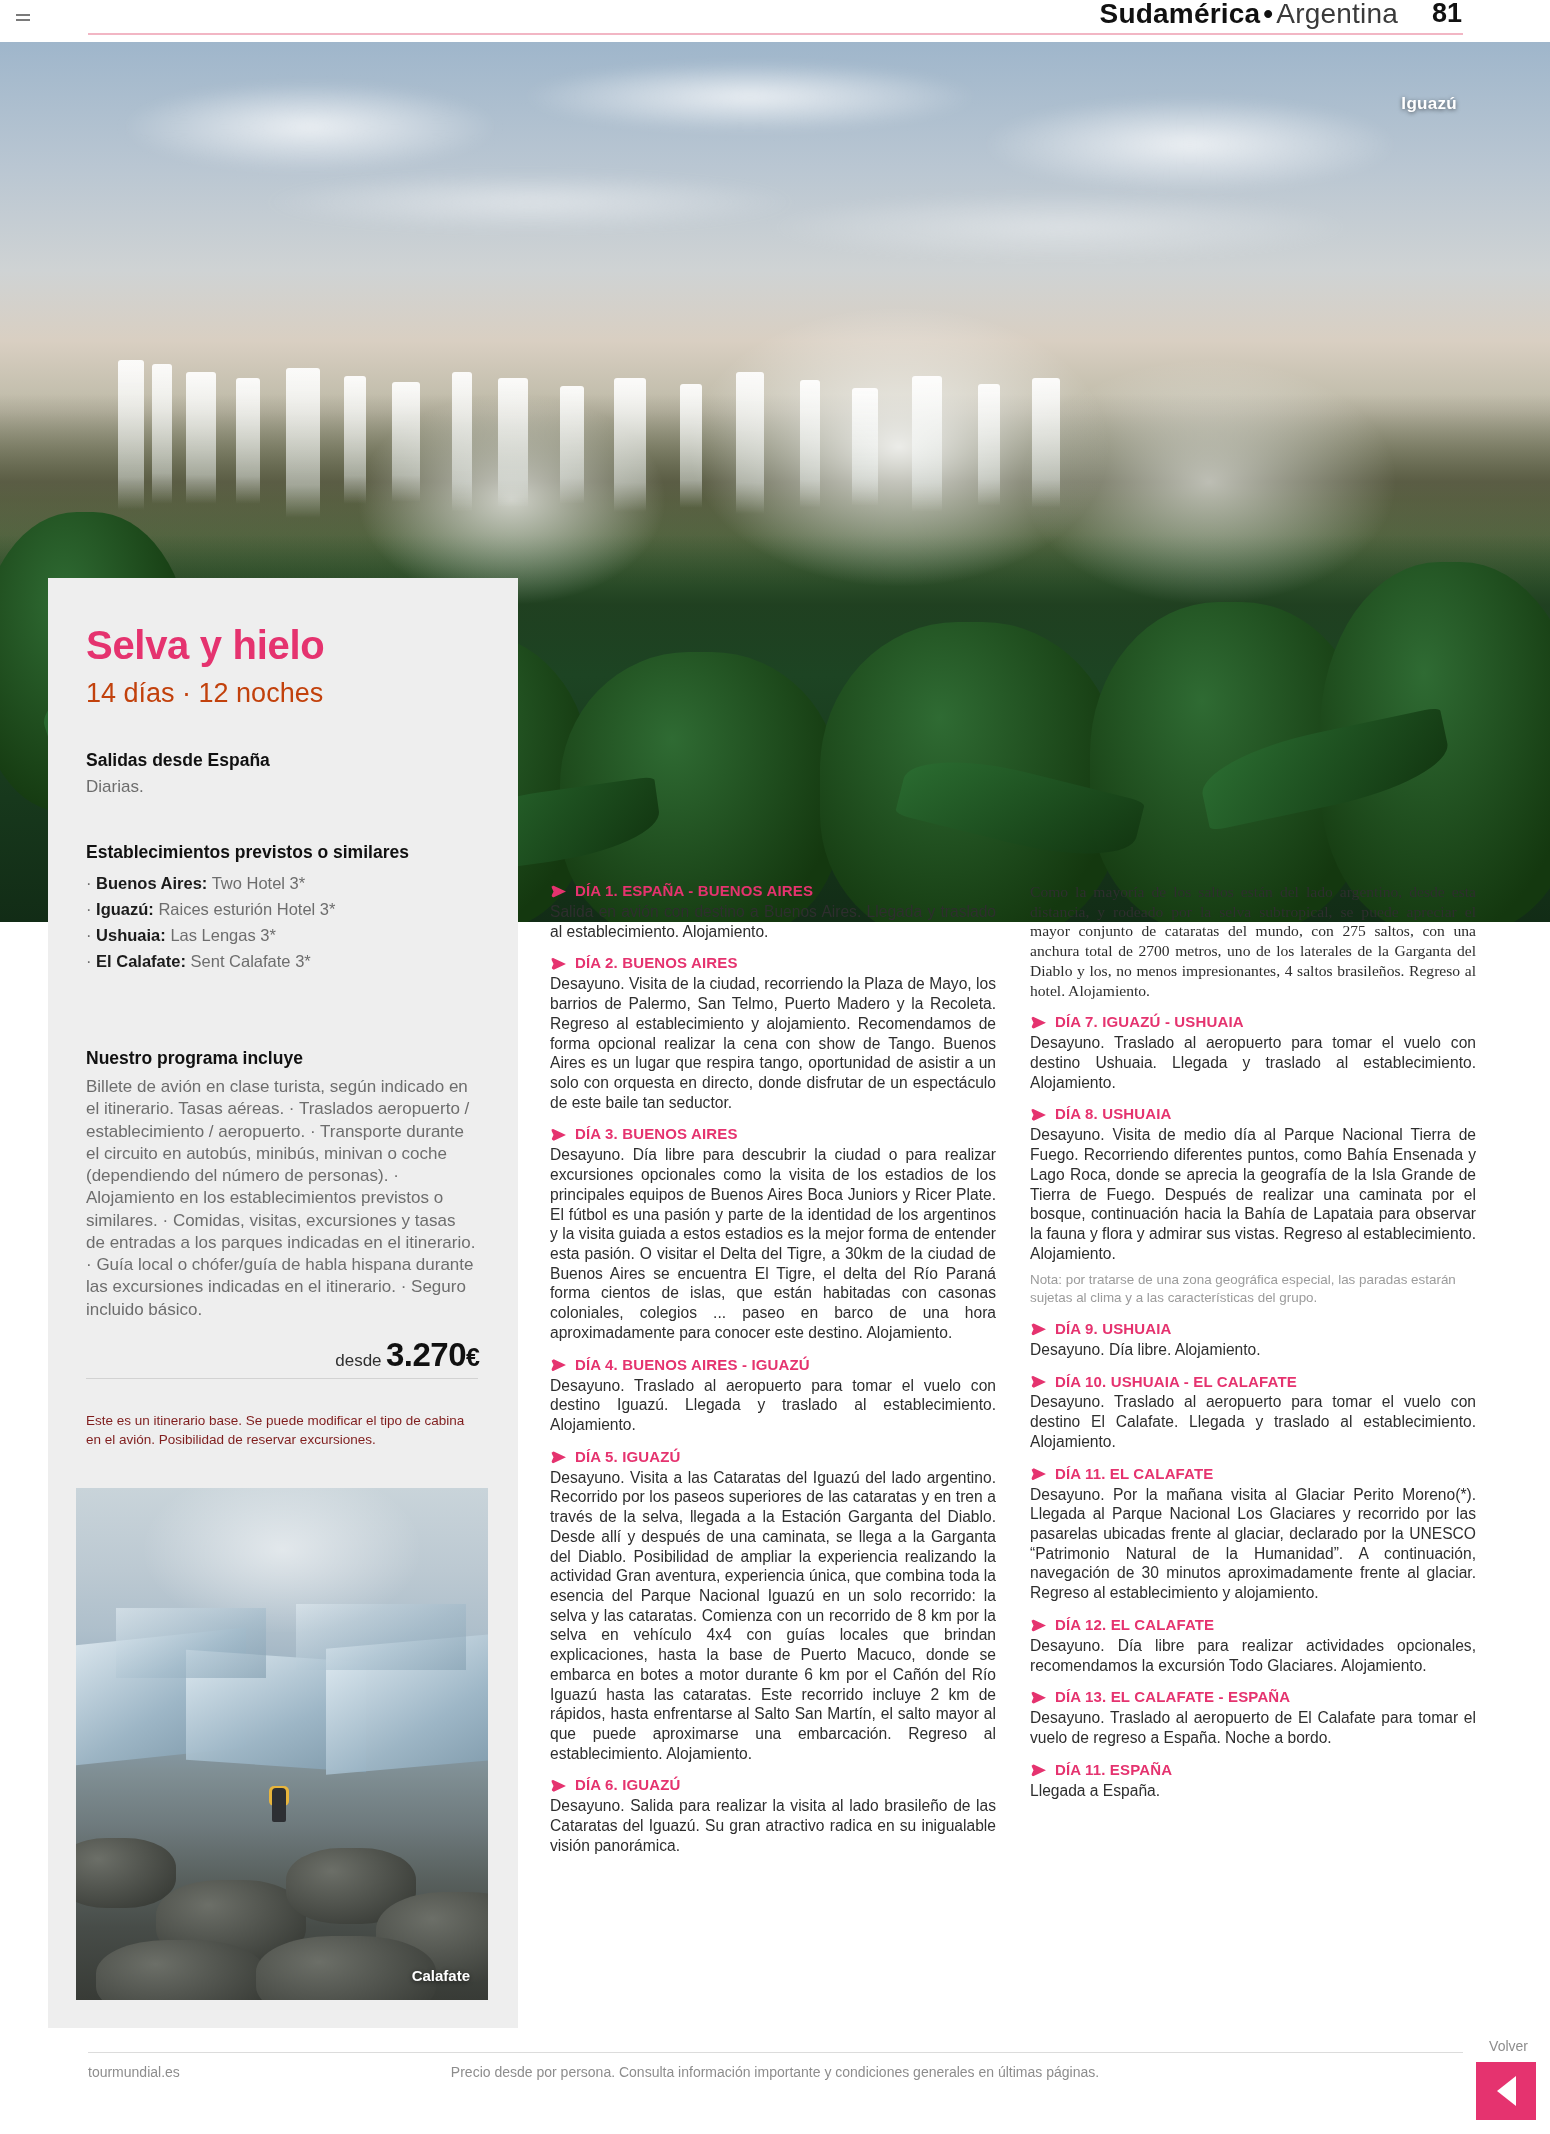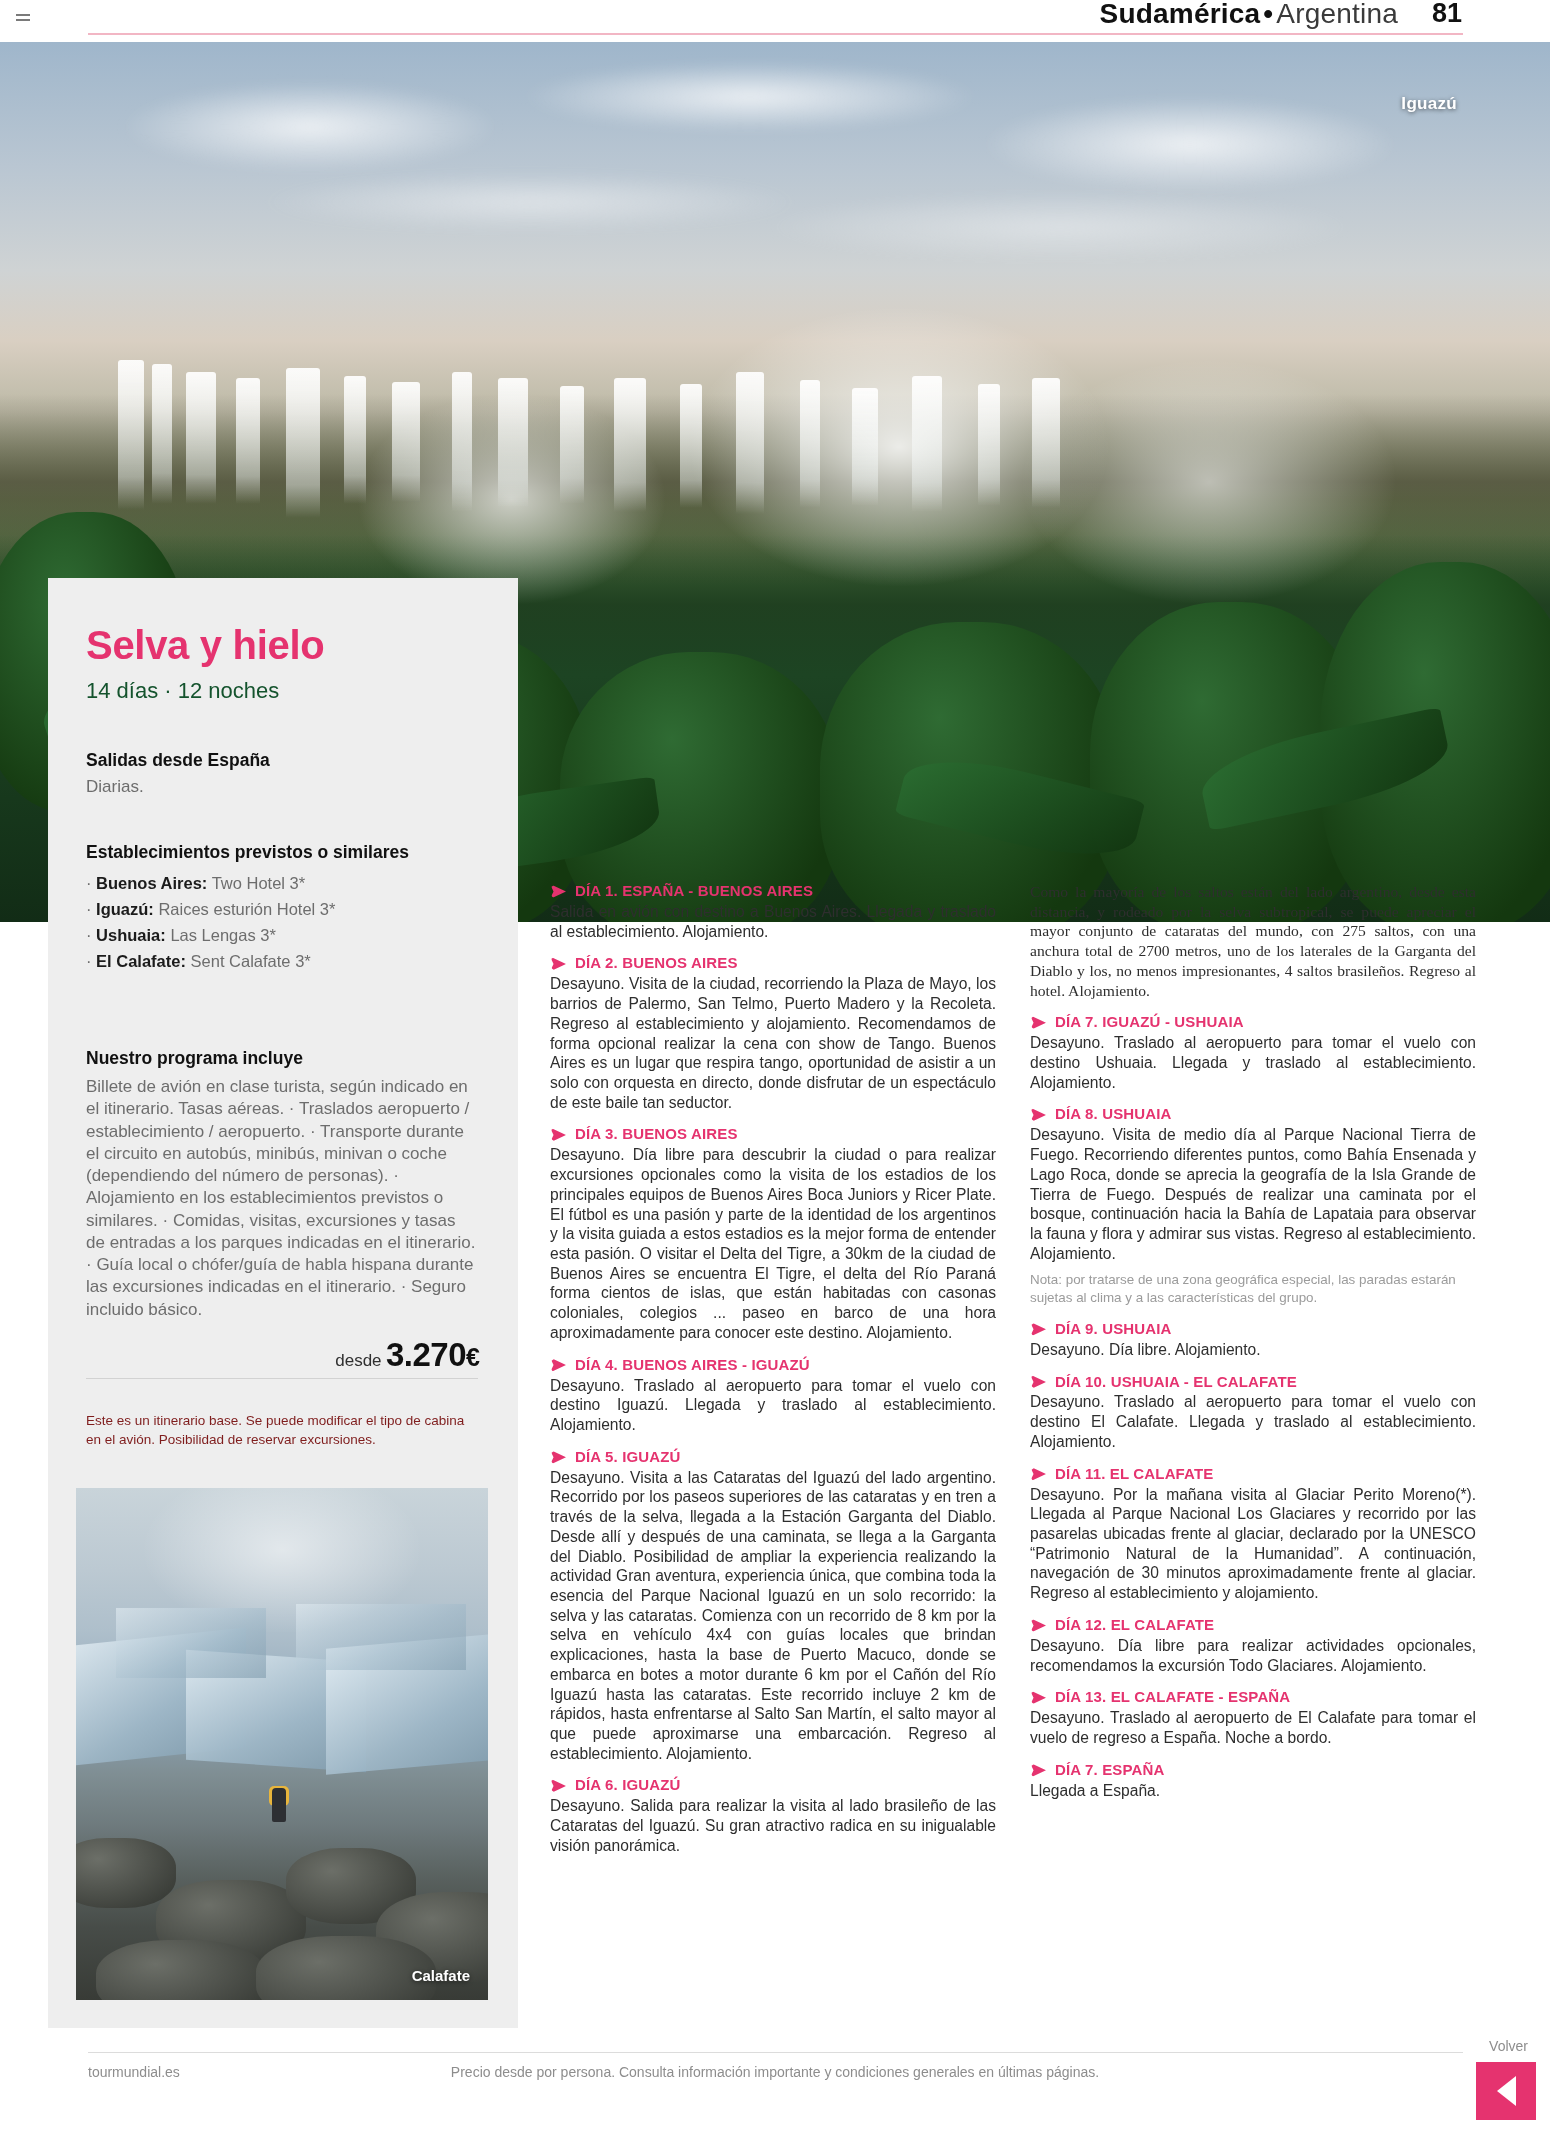--- a/index.html
+++ b/index.html
@@ -88,21 +88,21 @@
   #info-card {
     position:absolute; left:48px; top:578px; width:470px; height:1450px;
     background:#eeeeee;
   }
   #trip-title {
     position:absolute; left:38px; top:45px;
     font-size:40px; font-weight:bold; color:#e5336f; letter-spacing:-.3px;
   }
   #trip-duration {
     position:absolute; left:38px; top:100px;
-    font-size:22px; color:#14532d; font-weight:400;
+    font-size:27px; color:#c2410c; font-weight:400;
   }
   .card-h {
     position:absolute; left:38px; font-size:17.5px; font-weight:bold; color:#111;
   }
   .card-p {
     position:absolute; left:38px; font-size:17px; color:#6d6d6d;
     line-height:1.32; width:392px;
   }
   #dep-head { top:172px; }
   #dep-body { top:198px; }
@@ -421,21 +421,21 @@
     <p class="day-text">Desayuno. Día libre para realizar actividades opcionales, recomendamos la excursión Todo Glaciares. Alojamiento.</p>
 
     <div class="day-head">
       <span class="day-bullet"></span>
       <span class="day-title">DÍA 13. EL CALAFATE - ESPAÑA</span>
     </div>
     <p class="day-text">Desayuno. Traslado al aeropuerto de El Calafate para tomar el vuelo de regreso a España. Noche a bordo.</p>
 
     <div class="day-head">
       <span class="day-bullet"></span>
-      <span class="day-title">DÍA 7. ESPAÑA</span>
+      <span class="day-title">DÍA 11. ESPAÑA</span>
     </div>
     <p class="day-text">Llegada a España.</p>
   </div>
 </div>
 
 <div id="footer-rule"></div>
 <div id="footer-site">tourmundial.es</div>
 <div id="footer-disclaimer">Precio desde por persona. Consulta información importante y condiciones generales en últimas páginas.</div>
 <div id="volver-label">Volver</div>
 <div id="volver-button">

